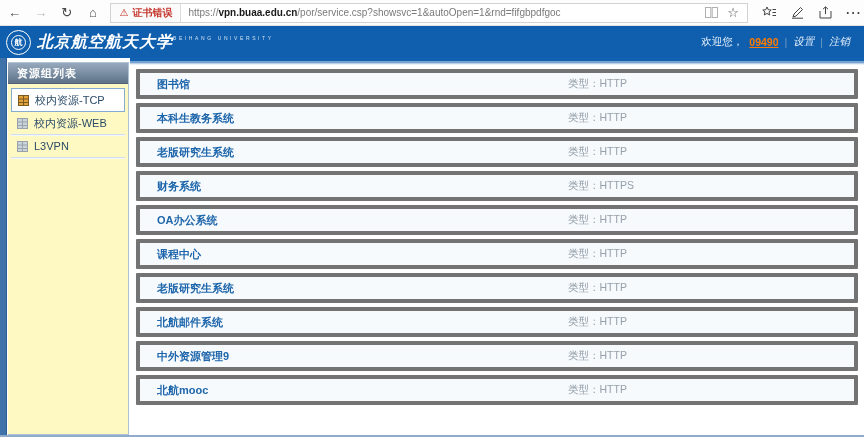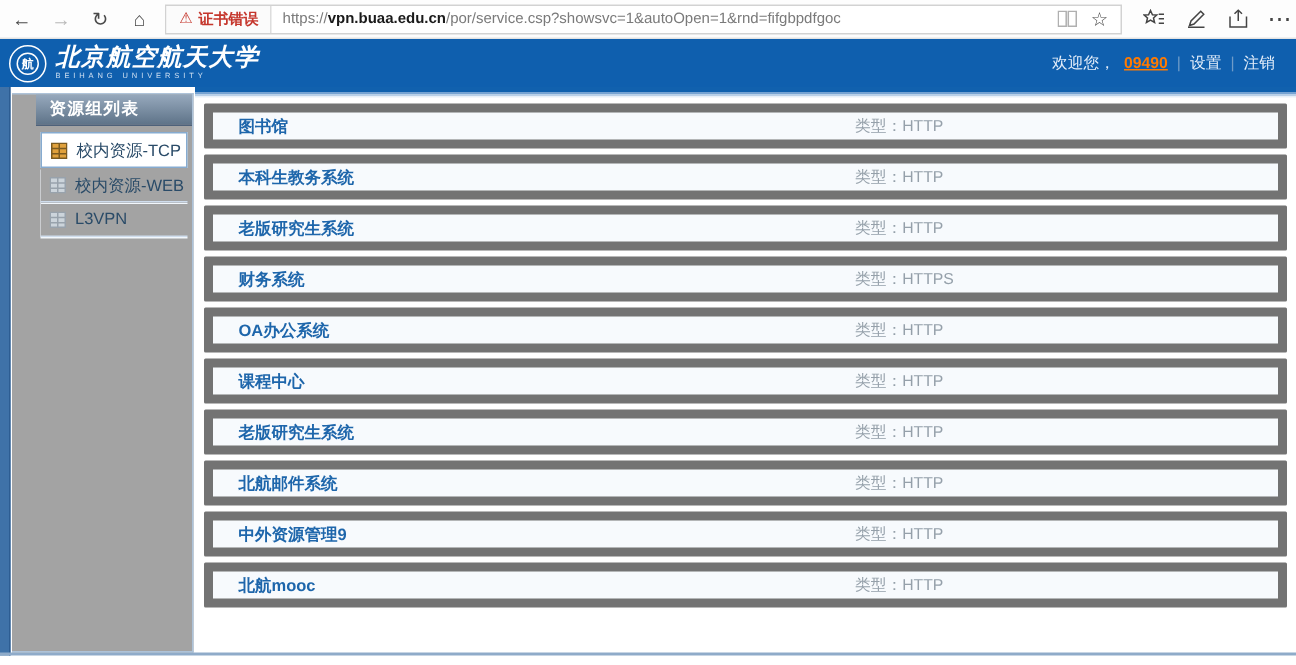--- a/index.html
+++ b/index.html
@@ -19,46 +19,46 @@
   .addr-icons .nav-btn { margin:0; width:20px; }
   .toolbar-icons { display:flex; align-items:center; margin-left:10px; gap:6px; color:#444; }
   .toolbar-icons .tb { width:22px; height:22px; display:flex; align-items:center; justify-content:center; cursor:pointer; }
   svg { display:block; }
 
   
   .site-header { position:absolute; top:26px; left:0; width:864px; height:32px; background:#0f5fae; display:flex; align-items:center; justify-content:space-between; padding:0 14px 0 6px; }
   .brand { display:flex; align-items:center; gap:6px; }
   .logo { width:25px; height:25px; border-radius:50%; border:1.6px solid #fff; display:flex; align-items:center; justify-content:center; color:#fff; flex-shrink:0; }
   .logo-inner { width:15px; height:15px; border-radius:50%; border:1px solid #fff; font-size:8px; display:flex; align-items:center; justify-content:center; font-weight:bold; }
-  .brand-text { display:flex; flex-direction:column; line-height:1; }
+  .brand-text { display:flex; flex-direction:row; line-height:1; }
   .uni-cn { color:#fff; font-size:16px; font-weight:bold; font-family:"Liberation Serif","DejaVu Serif",serif; font-style:italic; letter-spacing:1px; }
   .uni-en { color:#cfe0f2; font-size:5px; letter-spacing:2.6px; margin-top:2px; }
   .user-area { display:flex; align-items:center; font-size:10.5px; color:#e4eefa; gap:6px; }
   .user-area .sep { color:#6f9bc8; }
   .username { color:#ff7a00; font-weight:bold;text-decoration:underline; }
-  .hlink { cursor:pointer; color:#e4eefa; text-decoration:none; }
+  .hlink { cursor:pointer; color:#e4eefa; text-decoration:none;font-style:italic; }
 
   
   .page { position:absolute; top:58px; left:0; width:864px; height:381px; background:#fff; }
   .left-strip { position:absolute; top:0; left:0; width:7px; height:379px; background:#3f72a8; border-right:1px solid #2d5d92; }
   .footer-line { position:absolute; top:377px; left:0; width:864px; height:2px; background:#8fabc9; }
 
   
-  .sidebar { position:absolute; top:4px; left:8px; width:121px; height:373px; background:#a3a3a3; border:1px solid #aec3d9; border-left:none;padding-left:16px; }
+  .sidebar { position:absolute; top:4px; left:8px; width:121px; height:373px; background:#fef9c3; border:1px solid #aec3d9; border-left:none; }
   .sidebar-title { height:21px; background:linear-gradient(to bottom,#97a9bd,#5e7388); border-bottom:1px solid #4d617a; color:#fff; font-size:11px; font-weight:bold; line-height:21px; padding-left:9px; letter-spacing:1px; }
   .sidebar-items { padding:4px 3px;text-align:right; }
   .side-item { height:23px; display:flex; align-items:center; gap:6px; padding-left:6px; font-size:11px; color:#2a4b68; cursor:pointer; border-bottom:1px solid #cfdded; box-shadow:0 1px 0 #f2f7fc; }
   .side-item.selected { background:#fff; border:1px solid #86abd0; box-shadow:none; height:24px; }
   .grid-icon { flex-shrink:0; }
 
   
   .main { position:absolute; top:0; left:130px; width:734px; height:377px; background:#fff; }
   .main-accent { height:7px; background:linear-gradient(to bottom,#1161ae 0%,#1161ae 46%,#76a3d2 46%,#76a3d2 66%,#b9d0e8 66%,#b9d0e8 86%,#e8f0f8 86%); }
   .res-list { padding:4px 6px 0 6px; }
-  .res-row { position:relative; height:30px; margin-bottom:4px; background:#f7fafd; border:6px solid #737373; border-radius:1px; display:flex; align-items:center; cursor:pointer; }
+  .res-row { position:relative; height:30px; margin-bottom:4px; background:#f7fafd; border:4px solid #737373; border-radius:1px; display:flex; align-items:center; cursor:pointer; }
   .res-name { padding-left:17px; font-size:11px; font-weight:bold; color:#1e66ab; }
   .res-type { position:absolute; left:428px; font-size:10.5px; color:#95a0aa; }
 </style>
 </head>
 <body>
 
 <div class="browser-bar">
   <div class="nav-btn">←</div>
   <div class="nav-btn disabled">→</div>
   <div class="nav-btn">↻</div>

